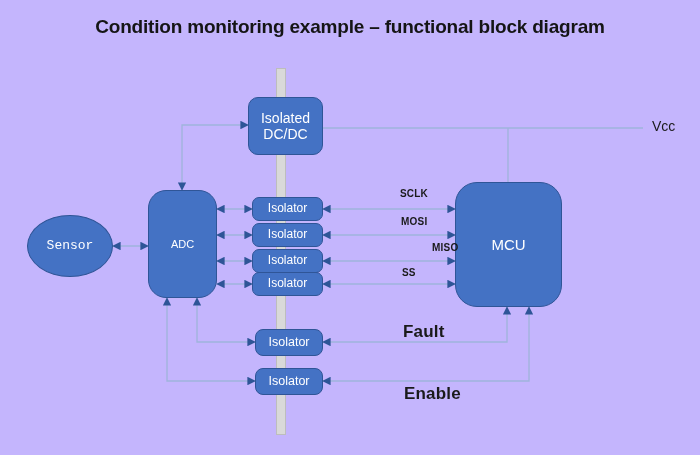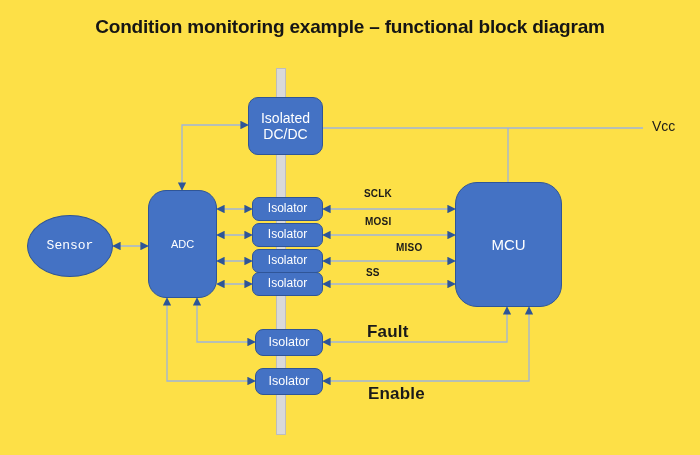--- a/index.html
+++ b/index.html
@@ -1,17 +1,17 @@
 <!DOCTYPE html>
 <html><head>
 <meta charset="utf-8">
 <style>
   html,body{margin:0;padding:0;background:#ffffff;}
   #canvas{
-    position:relative;width:700px;height:455px;background:#fde047;
+    position:relative;width:700px;height:455px;background:#c4b5fd;
     font-family:"Liberation Sans",sans-serif;overflow:hidden;
   }
   .title{
     position:absolute;top:16px;left:0;width:700px;text-align:center;
     font-size:19px;font-weight:600;color:#151515;letter-spacing:-0.2px;
   }
   .barrier{
     position:absolute;left:276px;top:68px;width:10px;height:367px;
     background:#d9d9d9;border:1px solid #bdbdbd;box-sizing:border-box;z-index:1;
   }
@@ -19,20 +19,21 @@
   .block{
     position:absolute;background:#4472c4;border:1.5px solid #2f5597;
     box-sizing:border-box;color:#ffffff;display:flex;flex-direction:column;
     align-items:center;justify-content:center;z-index:3;text-align:left;
     line-height:1.15;
   }
   .ellipse{border-radius:50%;font-family:Liberation Mono, monospace;}
   .sig{
     position:absolute;color:#1a1a1a;font-size:10px;font-weight:700;z-index:4;
     letter-spacing:0.2px;
+    margin-left:36px;
   }
   .sig-lg{font-size:17px;}
   .vcc{
     position:absolute;color:#1a1a1a;font-size:14px;font-weight:400;z-index:4;text-align:right;
   }
 </style>
 </head>
 <body>
 
 <div id="canvas">

